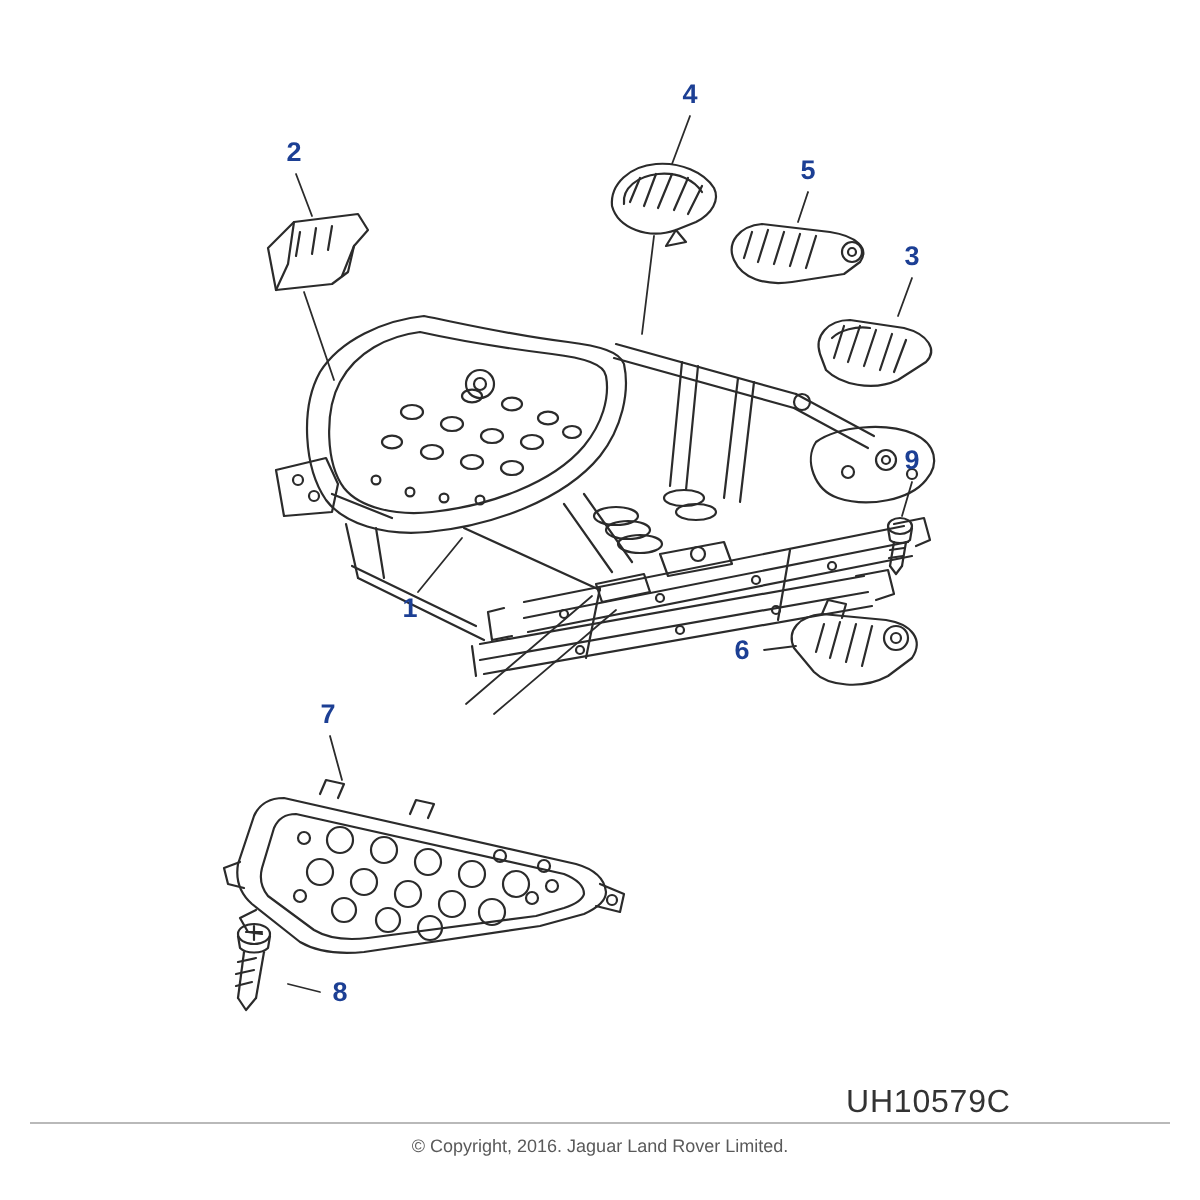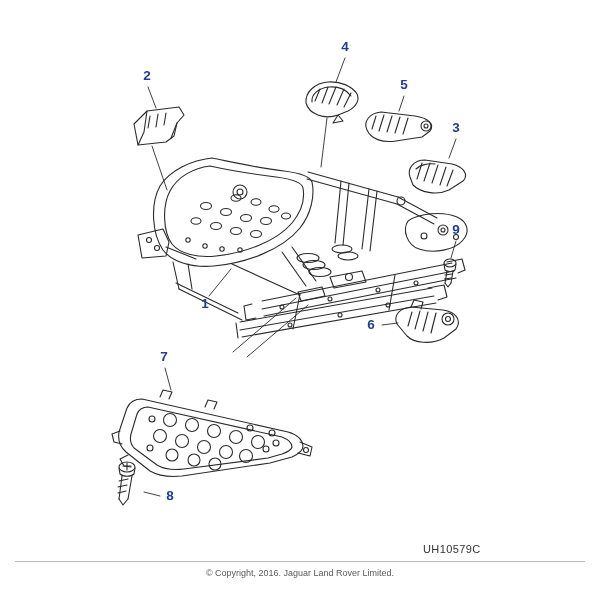--- a/index.html
+++ b/index.html
@@ -26,21 +26,21 @@
     color: #1c3f94;
     font-size: 13.5px;
     font-weight: bold;
     line-height: 1;
     user-select: none;
   }
   .drawing-code {
     position: absolute;
     left: 423px;
     top: 543px;
-    font-size: 11px;
+    font-size: 16px;
     letter-spacing: 0.4px;
     color: #333333;
   }
   .footer-divider {
     position: absolute;
     left: 15px;
     right: 15px;
     top: 561px;
     border-top: 1px solid #b9b9b9;
     height: 0;

